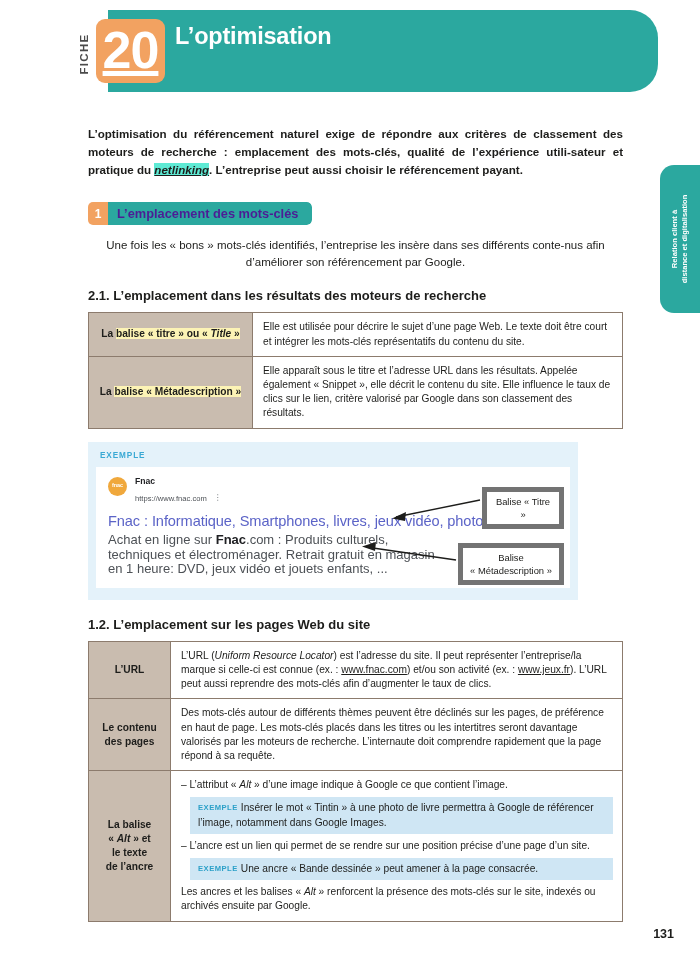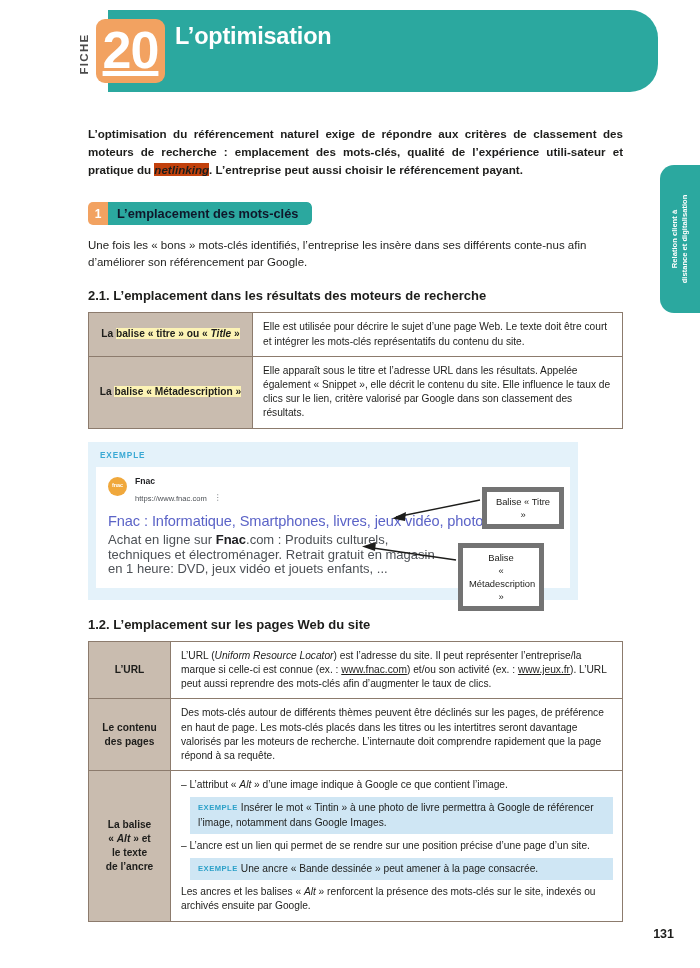--- a/index.html
+++ b/index.html
@@ -110,22 +110,23 @@
 
   .intro {
     font-size: 11.6px;
     line-height: 17.8px;
     text-align: justify;
     font-weight: 600;
     color: #1d1d1b;
     margin: 0;
   }
   .hl-net {
-    background: #c2410c;
+    background: #5eead4;
     font-style: italic;
+    text-decoration: underline;
     font-weight: 600;
   }
 
   
   .sec-pill {
     margin-top: 24px;
     display: inline-flex;
     align-items: stretch;
     height: 23px;
     border-radius: 5px;
@@ -136,35 +137,36 @@
     color: #ffffff;
     font-size: 12px;
     font-weight: 700;
     width: 20px;
     display: flex;
     align-items: center;
     justify-content: center;
   }
   .sec-pill-label {
     background: #2BA89F;
-    color: #0f172a;
+    color: #4c1d95;
     font-size: 12.8px;
     font-weight: 700;
     padding: 0 14px 0 9px;
     display: flex;
     align-items: center;
     border-radius: 0 5px 5px 0;
   }
 
   .para {
     margin: 12px 0 0 0;
     font-size: 11.5px;
     line-height: 17px;
     color: #1d1d1b;
     font-weight: 500;
+    text-align: center;
   }
 
   .subhead {
     margin: 17px 0 9px 0;
     font-size: 13px;
     font-weight: 700;
     color: #1d1d1b;
   }
 
   
@@ -323,21 +325,21 @@
     box-sizing: border-box;
   }
   .callout-titre {
     left: 386px;
     top: 20px;
     width: 82px;
   }
   .callout-meta {
     left: 362px;
     top: 76px;
-    width: 86px;
+    width: 106px;
   }
   .arrow-svg {
     position: absolute;
     left: 0; top: 0;
     width: 474px;
     height: 120px;
     pointer-events: none;
   }
 
   

